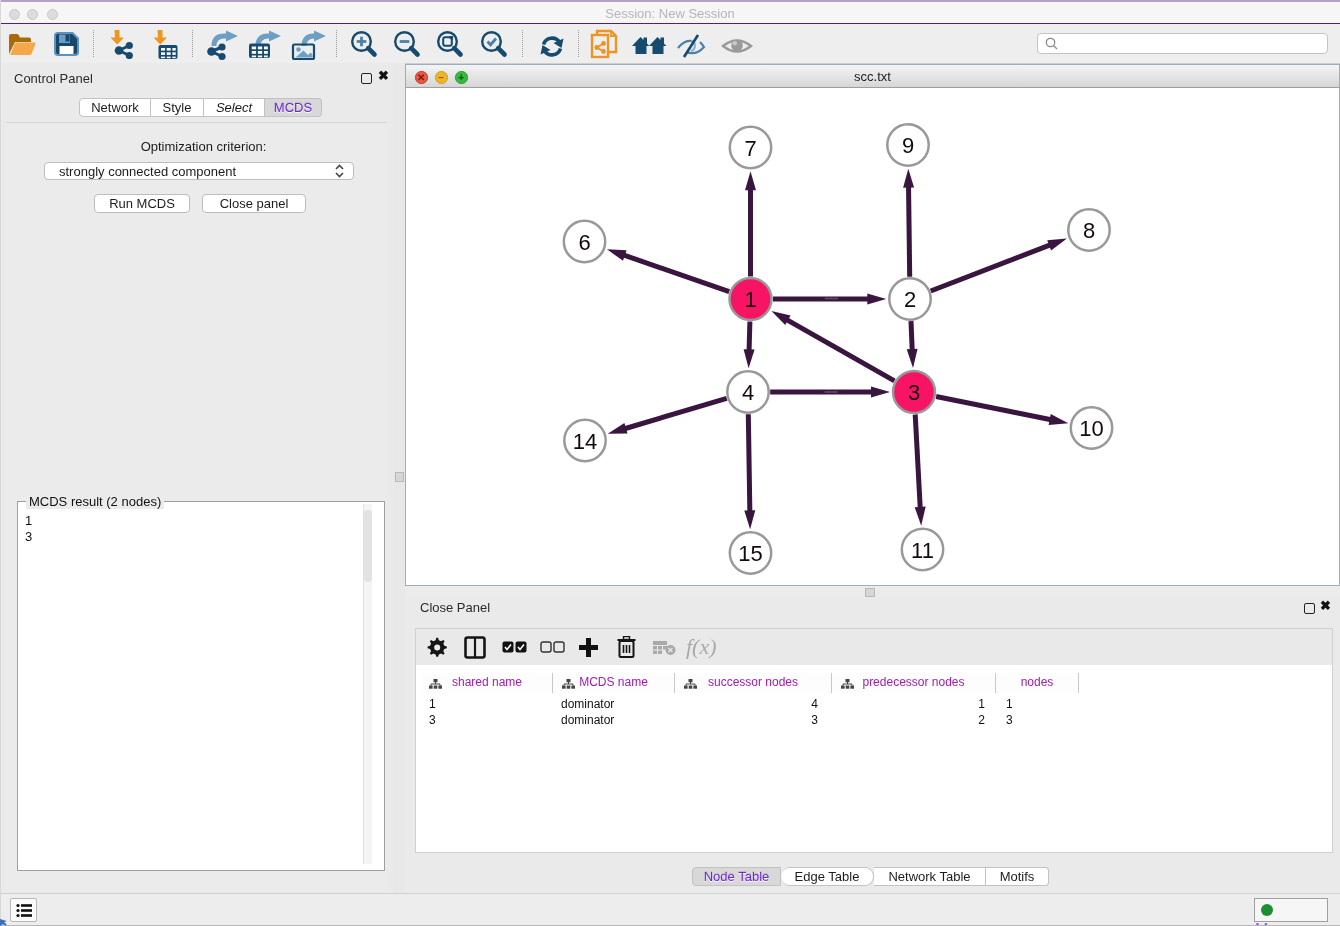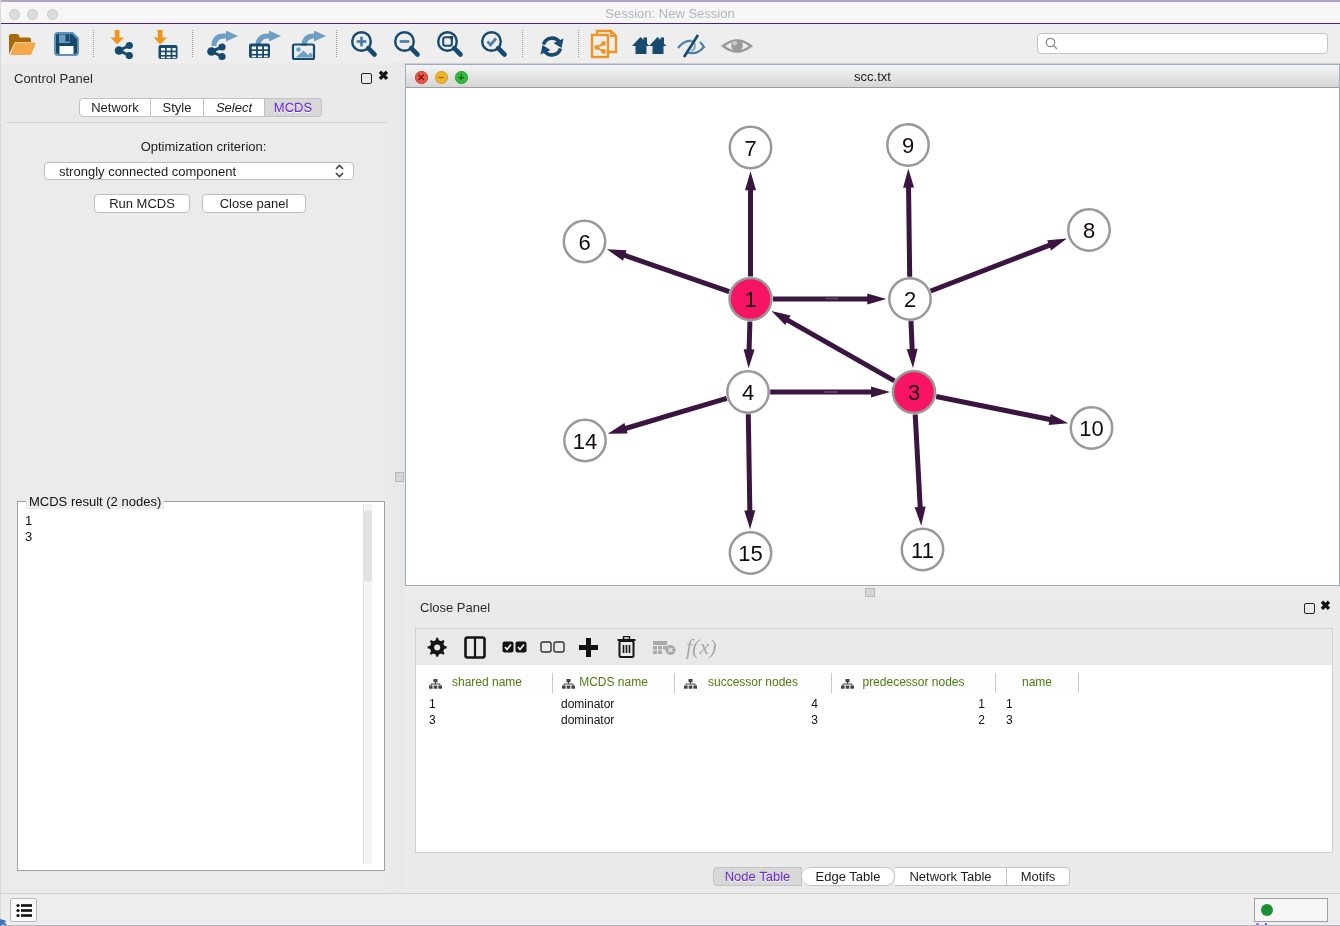--- a/index.html
+++ b/index.html
@@ -41,25 +41,25 @@
 #netname{position:absolute;width:100%;text-align:center;top:4px;font-size:13px;color:#1c1c1c;}
 .mac{position:absolute;top:6px;width:12.5px;height:12.5px;border-radius:50%;box-sizing:border-box;font-size:10px;font-weight:bold;text-align:center;line-height:11.5px;}
 #canvas{position:absolute;left:0;top:23px;width:933px;height:497px;background:#fff;will-change:transform;}
 
 #hdiv{left:405px;top:586px;width:935px;height:11px;background:#ebebeb;}
 
 #tpanel{left:405px;top:597px;width:935px;height:295px;background:#eaeaea;}
 #tphead{position:absolute;left:15px;top:3px;font-size:13px;color:#2b2b2b;}
 #ttoolbar{position:absolute;left:10px;top:31px;width:916px;height:37px;background:#e9e9e9;border:1px solid #d0d0d0;}
 #ttable{position:absolute;left:10px;top:68px;width:916px;height:187px;background:#fff;border:1px solid #cfcfcf;border-top:none;}
-.th{position:absolute;top:8px;height:20px;background:#fdfdfd;border-right:1px solid #c9c9c9;box-sizing:border-box;font-size:12px;color:#4d7c0f;text-align:center;line-height:19px;}
+.th{position:absolute;top:8px;height:20px;background:#fdfdfd;border-right:1px solid #c9c9c9;box-sizing:border-box;font-size:12px;color:#a21caf;text-align:center;line-height:19px;}
 #theadrow{position:absolute;left:0;top:0;width:100%;height:26px;}
 .trow{position:absolute;font-size:12px;color:#111;}
 
-#btabs{position:absolute;left:287px;top:270px;display:flex;height:19px;font-size:13px;margin-left:21px;}
+#btabs{position:absolute;left:287px;top:270px;display:flex;height:19px;font-size:13px;}
 
 #statusbar{left:0;top:893px;width:1340px;height:33px;background:#ededed;border-top:1px solid #cfcfcf;box-sizing:border-box;}
 #listbtn{position:absolute;left:10px;top:4px;width:27px;height:24px;background:#fafafa;border:1px solid #b9b9b9;border-radius:2px;box-sizing:border-box;}
 #membtn{position:absolute;right:12px;top:4px;width:74px;height:24px;background:#f6f6f6;border:1px solid #9e9e9e;box-sizing:border-box;font-size:16px;color:#8b5cf6;}
 
 #gsvg line{stroke:#3a1540;stroke-width:5;}
 #gsvg polygon{fill:#3a1540;}
 #gsvg circle.white{fill:#fff;stroke:#999;stroke-width:2.5;}
 #gsvg circle.pink{fill:#f81465;stroke:#999;stroke-width:2.5;}
 #gsvg text{font-family:"Liberation Sans",sans-serif;font-size:22px;fill:#130a0f;text-anchor:middle;}
@@ -357,21 +357,21 @@
         <path d="M15.5 7 L19.5 11 M19.5 7 L15.5 11" stroke="#e9e9e9" stroke-width="1.3"></path>
       </svg>
     <div class="abs" style="left:270px;top:5px;font-family:'Liberation Serif',serif;font-style:italic;font-size:22px;color:#a9a9a9;">f(x)</div>
   </div>
   <div id="ttable">
     <div id="theadrow">
       <div class="th" style="left:6px;width:131px;">shared name</div>
       <div class="th" style="left:137px;width:122px;">MCDS name</div>
       <div class="th" style="left:259px;width:157px;">successor nodes</div>
       <div class="th" style="left:416px;width:164px;">predecessor nodes</div>
-      <div class="th" style="left:580px;width:83px;">name</div>
+      <div class="th" style="left:580px;width:83px;">nodes</div>
       <svg class="abs" style="left:13px;top:14px" width="13" height="10" viewBox="0 0 13 10">
           <rect x="4.5" y="0" width="4" height="3.2" fill="#444"></rect>
           <rect x="0" y="6.5" width="3.6" height="3.2" fill="#444"></rect>
           <rect x="4.7" y="6.5" width="3.6" height="3.2" fill="#444"></rect>
           <rect x="9.4" y="6.5" width="3.6" height="3.2" fill="#444"></rect>
           <path d="M6.5 3 L6.5 5 M2 6.5 L2 5 L11 5 L11 6.5" stroke="#444" fill="none"></path>
         </svg>
       <svg class="abs" style="left:146px;top:14px" width="13" height="10" viewBox="0 0 13 10">
           <rect x="4.5" y="0" width="4" height="3.2" fill="#444"></rect>
           <rect x="0" y="6.5" width="3.6" height="3.2" fill="#444"></rect>

